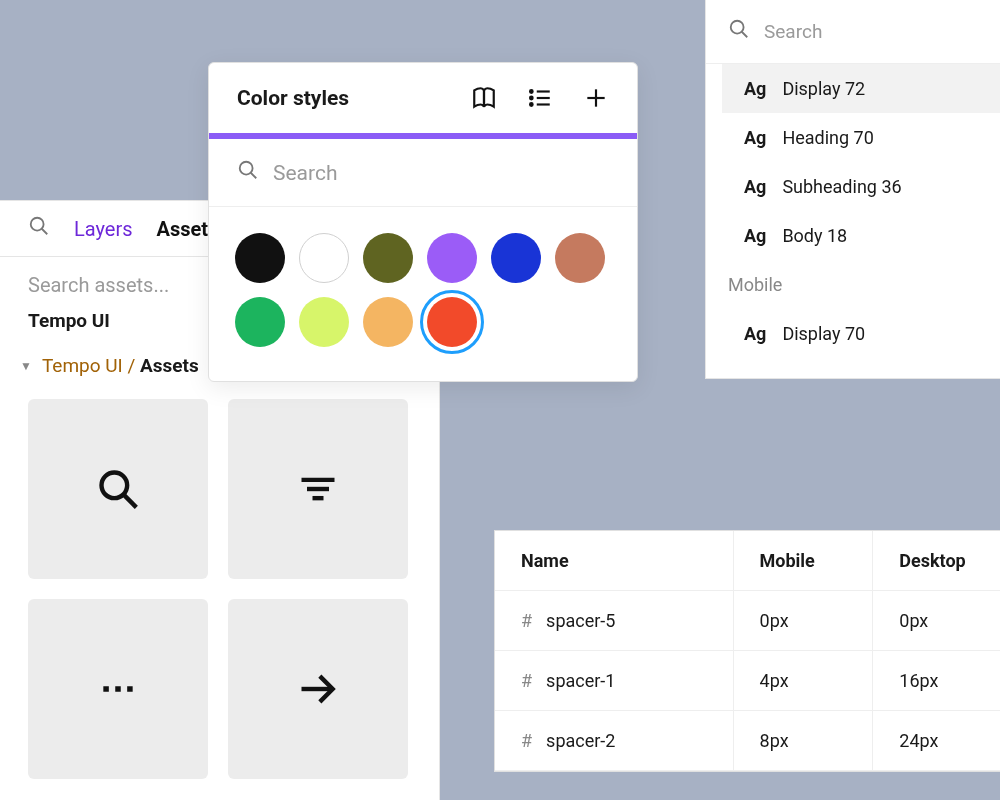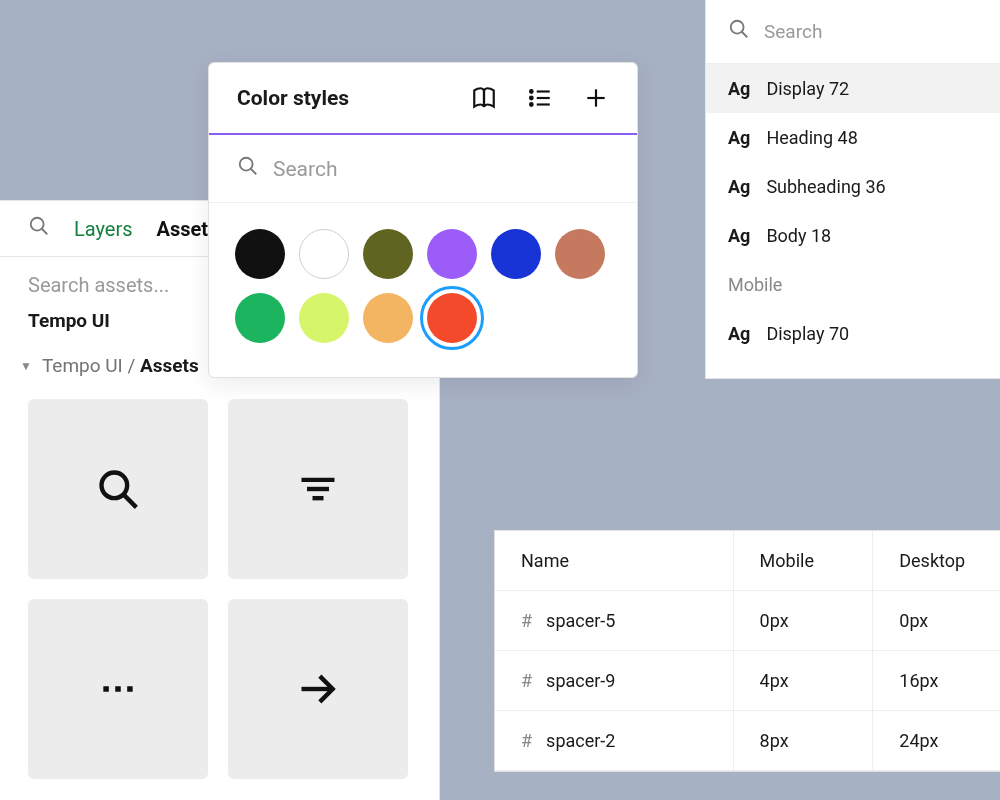--- a/index.html
+++ b/index.html
@@ -27,41 +27,41 @@
   }
   .assets-tabs {
     display: flex;
     align-items: center;
     gap: 24px;
     padding: 14px 28px;
     border-bottom: 1px solid #e5e5e5;
     font-size: 20px;
   }
   .assets-tabs .search-icon { color: #888; }
-  .tab-inactive { color: #15803d; font-weight: 400; }
+  .tab-inactive { color: #6d28d9; font-weight: 400; }
   .tab-active { color: #111; font-weight: 700; }
   .assets-search {
     padding: 16px 28px 6px 28px;
     color: #9a9a9a;
     font-size: 20px;
   }
   .assets-section-title {
     padding: 6px 28px 12px 28px;
     font-weight: 700;
     font-size: 19px;
   }
   .assets-group {
     padding: 10px 28px 10px 20px;
     display: flex;
     align-items: center;
     gap: 10px;
     font-size: 19px;
   }
   .assets-group .caret { color: #888; font-size: 12px; }
-  .assets-group .path-dim { color: #737373; }
+  .assets-group .path-dim { color: #a16207; }
   .assets-group .path-bold { font-weight: 700; }
   .assets-grid {
     display: grid;
     grid-template-columns: 180px 180px;
     gap: 20px;
     padding: 12px 28px;
   }
   .asset-tile {
     width: 180px;
     height: 180px;
@@ -83,21 +83,21 @@
     border: 1px solid #e0e0e0;
     border-radius: 6px;
     box-shadow: 0 6px 24px rgba(0,0,0,0.08);
     z-index: 20;
   }
   .cp-header {
     display: flex;
     align-items: center;
     justify-content: space-between;
     padding: 22px 28px;
-    border-bottom: 2px solid #8b5cf6;
+    border-bottom: 6px solid #8b5cf6;
   }
   .cp-title { font-size: 21px; font-weight: 700; }
   .cp-icons { display: flex; gap: 30px; align-items: center; }
   .cp-icons .ico { width: 26px; height: 26px; display:flex; align-items:center; justify-content:center; }
   .cp-search {
     display: flex;
     align-items: center;
     gap: 14px;
     padding: 20px 28px;
     border-bottom: 1px solid #eee;
@@ -146,20 +146,21 @@
     border-bottom: 1px solid #eee;
     color: #9a9a9a;
     font-size: 19px;
   }
   .tp-row {
     display: flex;
     align-items: flex-end;
     gap: 16px;
     padding: 14px 22px;
     font-size: 18px;
+    margin-left: 16px;
   }
   .tp-row.selected { background: #f2f2f2; }
   .tp-ag { font-weight: 700; font-size: 18px; }
   .tp-label-section { color: #888; padding: 14px 22px; font-size: 18px; }
 
   
   .spacing-panel {
     position: absolute;
     left: 494px;
     top: 530px;
@@ -168,21 +169,21 @@
     border: 1px solid #e0e0e0;
   }
   .sp-table { width: 100%; border-collapse: collapse; font-size: 18px; }
   .sp-table th, .sp-table td {
     text-align: left;
     padding: 19px 26px;
     border-right: 1px solid #eee;
     border-bottom: 1px solid #eee;
     white-space: nowrap;
   }
-  .sp-table th { font-weight: 400; }
+  .sp-table th { font-weight: 700; }
   .sp-name { display: flex; align-items: center; gap: 14px; }
   .sp-hash { color: #888; font-weight: 400; font-size: 18px; }
 
   .search-svg { width: 22px; height: 22px; stroke:#777; stroke-width:2; fill:none; }
 </style>
 </head>
 <body>
 
 <div class="assets-panel">
   <div class="assets-tabs">
@@ -294,21 +295,21 @@
     </span>
     <span>Search</span>
   </div>
   <div id="text-styles-main">
       <div class="tp-row selected">
         <span class="tp-ag">Ag</span>
         <span>Display 72</span>
       </div>
       <div class="tp-row">
         <span class="tp-ag">Ag</span>
-        <span>Heading 48</span>
+        <span>Heading 70</span>
       </div>
       <div class="tp-row">
         <span class="tp-ag">Ag</span>
         <span>Subheading 36</span>
       </div>
       <div class="tp-row">
         <span class="tp-ag">Ag</span>
         <span>Body 18</span>
       </div>
     </div>
@@ -338,21 +339,21 @@
               <span>spacer-5</span>
             </div>
           </td>
           <td>0px</td>
           <td>0px</td>
         </tr>
         <tr>
           <td>
             <div class="sp-name">
               <span class="sp-hash">#</span>
-              <span>spacer-9</span>
+              <span>spacer-1</span>
             </div>
           </td>
           <td>4px</td>
           <td>16px</td>
         </tr>
         <tr>
           <td>
             <div class="sp-name">
               <span class="sp-hash">#</span>
               <span>spacer-2</span>

